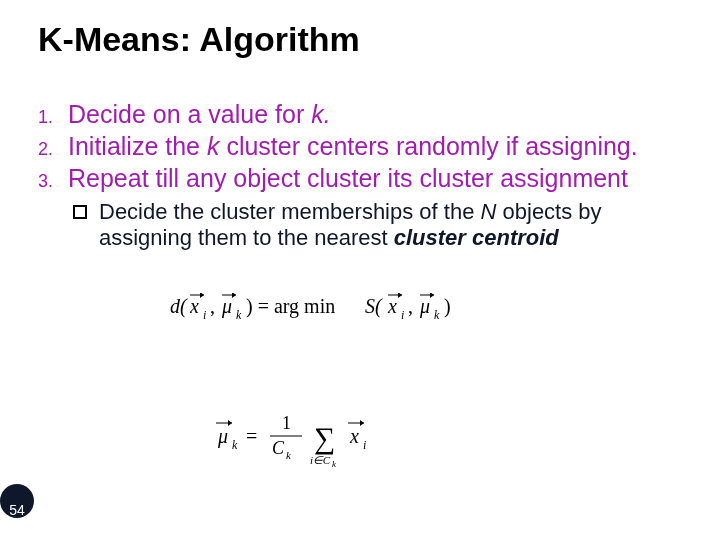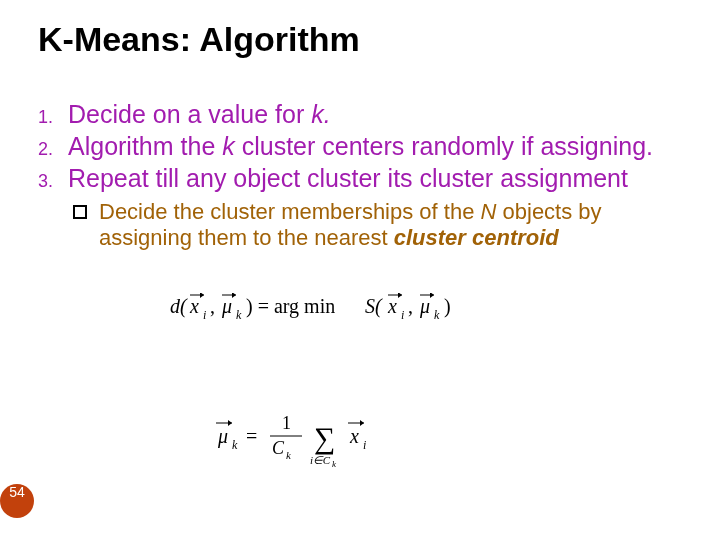--- a/index.html
+++ b/index.html
@@ -45,21 +45,21 @@
     }
     .sub {
       margin-left: 35px;
       margin-top: 6px;
       position: relative;
     }
     .sub-item {
       display: flex;
       align-items: flex-start;
       font-size: 22px;
-      color: #a16207;
+      color: #0f172a;
       line-height: 1.2;
       position: relative;
       z-index: 2;
     }
     .sub-item .box {
       width: 14px;
       height: 14px;
       border: 2px solid #000;
       flex-shrink: 0;
       margin-right: 12px;
@@ -68,24 +68,24 @@
     .sub-item .sub-text { flex: 1; }
     .italic { font-style: italic; }
     .bolditalic { font-style: italic; font-weight: bold; }
     .gap { height: 85px; }
     .slide-number-badge {
       position: absolute;
       left: 0;
       bottom: 22px;
       width: 34px;
       height: 34px;
-      background: #c2410c;
+      background: #0f172a;
       border-radius: 50%;
       display: flex;
-      align-items: flex-start;
+      align-items: flex-end;
       justify-content: center;
       color: #fff;
       font-size: 14px;
     }
     .credit {
       position: absolute;
       bottom: 16px;
       left: 58%;
       transform: translateX(-50%);
       font-size: 20px;
@@ -117,21 +117,21 @@
 
   <div class="content">
     <ol class="numbered">
       <li>
         <span class="li-text">
           <span>Decide on a value for </span><span class="italic">k.</span>
         </span>
       </li>
       <li>
         <span class="li-text">
-          <span>Algorithm the </span><span class="italic">k</span><span> cluster centers randomly if assigning.</span>
+          <span>Initialize the </span><span class="italic">k</span><span> cluster centers randomly if assigning.</span>
         </span>
       </li>
       <li>
         <span class="li-text">Repeat till any object cluster its cluster assignment</span>
       </li>
     </ol>
 
     <div class="sub">
       <div class="sub-item">
         <div class="box"></div>

